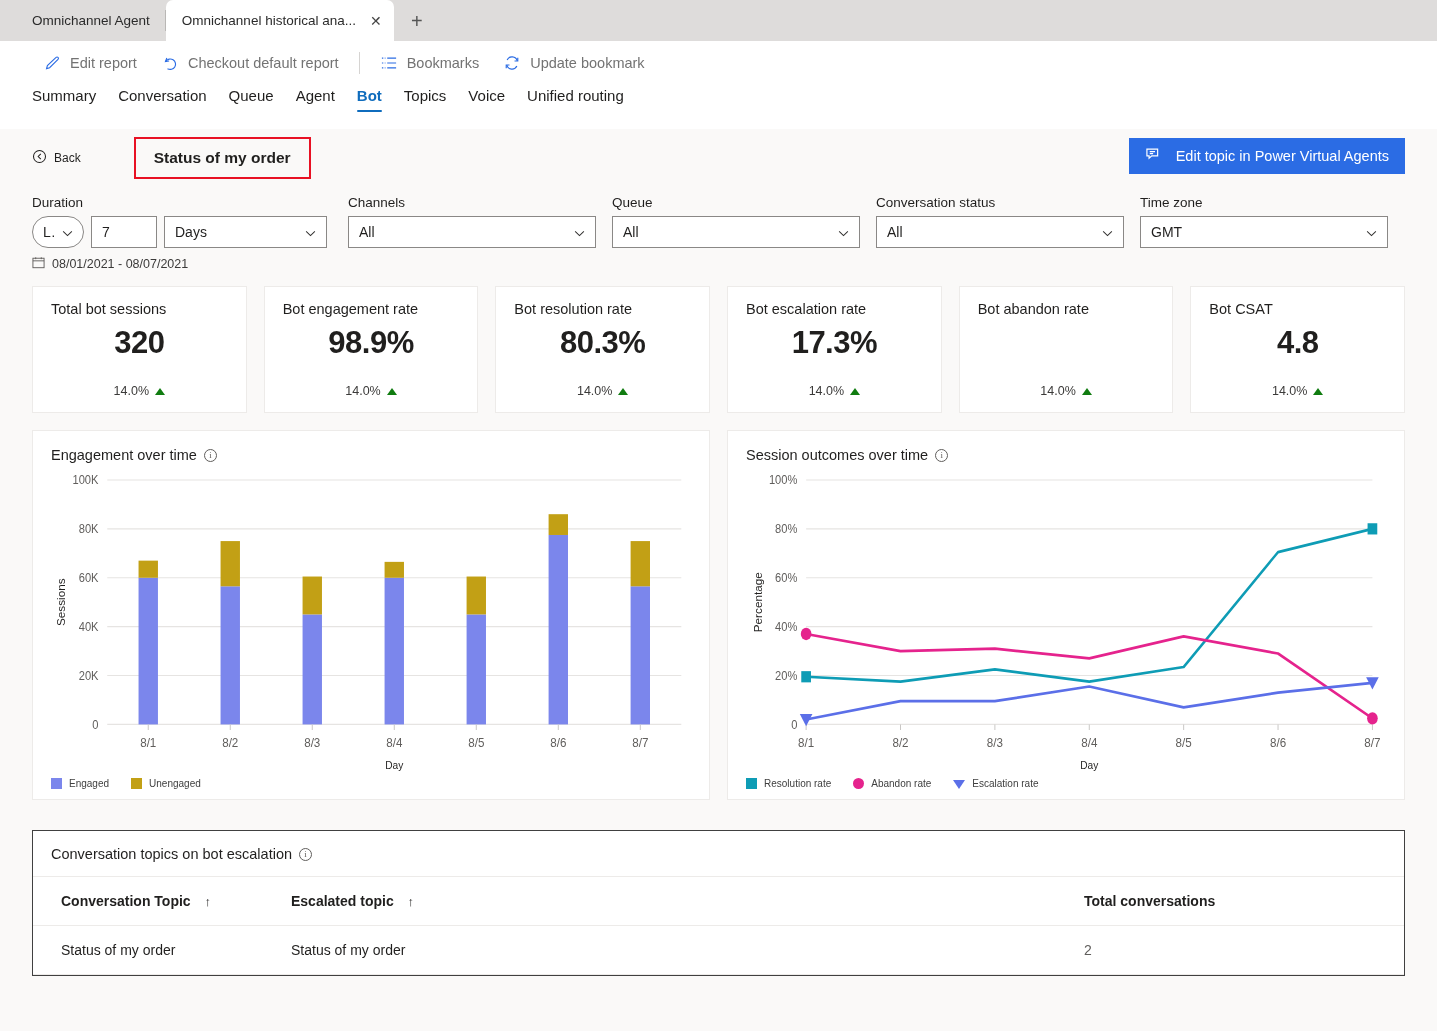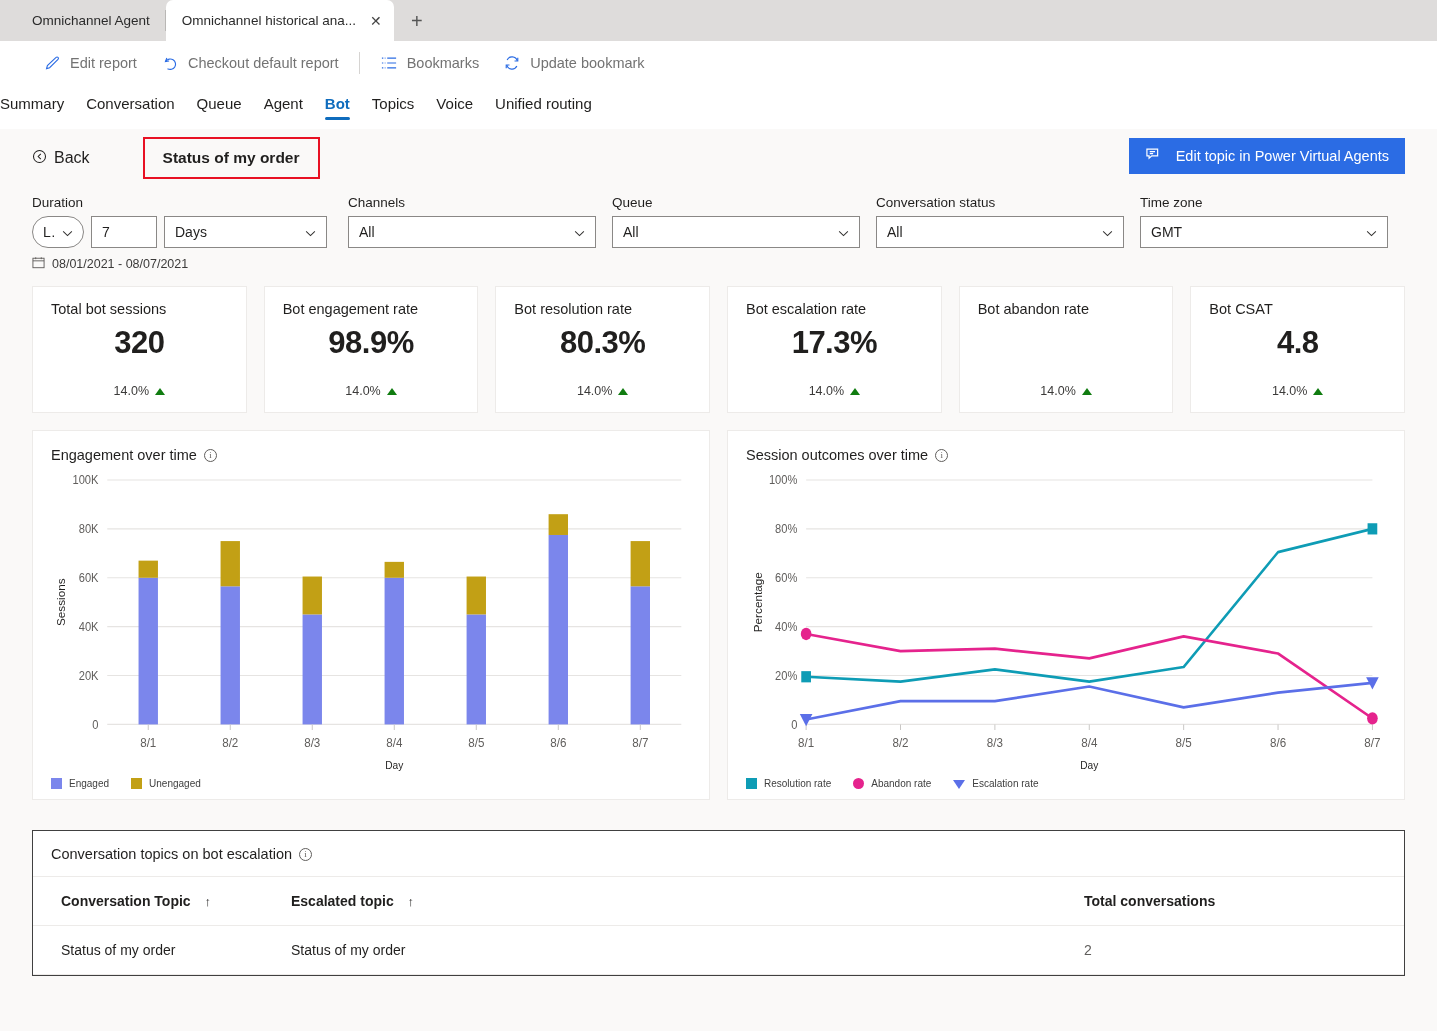--- a/index.html
+++ b/index.html
@@ -25,33 +25,33 @@
            font-size:20px; color:#555; cursor:pointer; margin-bottom:3px; margin-left:6px;}
 
   
   .cmdbar{ height:44px; background:#ffffff; display:flex; align-items:center; padding-left:32px; gap:0; }
   .cmd{ display:flex; align-items:center; gap:9px; padding:6px 12px; font-size:14.5px; color:#737373; cursor:pointer;
         border-radius:2px; }
   .cmd svg{ display:block; }
   .cmd-sep{ width:1px; height:22px; background:#d6d4d2; margin:0 8px; }
 
   
-  .pivotwrap{ background:#ffffff; height:44px; display:flex; align-items:center; }
+  .pivotwrap{ background:#ffffff; height:44px; padding-left:32px; display:flex; align-items:flex-start; }
   .pivot{ display:flex; gap:0; }
   .pv{ font-size:15px; color:#201f1e; padding:2px 11px 10px 11px; cursor:pointer; position:relative; }
   .pv:first-child{ padding-left:0; }
   .pv.sel{ font-weight:bold; color:#0f6cbd; }
   .pv.sel:after{ content:""; position:absolute; left:11px; right:11px; bottom:2px; height:2.5px; background:#0f6cbd; border-radius:2px; }
   .pv:first-child.sel:after{ left:0; }
 
   
   .page{ background:#faf9f8; padding:0 32px; height:calc(1031px - 41px - 44px - 44px); }
 
   .backrow{ display:flex; align-items:center; height:58px; position:relative; }
-  .backbtn{ display:flex; align-items:center; gap:7px; font-size:16px; color:#201f1e; cursor:pointer; }
+  .backbtn{ display:flex; align-items:center; gap:7px; font-size:12px; color:#201f1e; cursor:pointer; }
   .titlebox{ margin-left:53px; border:2px solid #e81123; padding:10px 18px; font-size:15.5px; font-weight:600;
              color:#201f1e; background:#faf9f8; }
   .pva-btn{ position:absolute; right:0; top:9px; background:#2b6ce4; color:#fff; border:none; height:36px;
             padding:0 16px; font-size:14.5px; display:flex; align-items:center; gap:14px; cursor:pointer; }
 
   
   .filters{ display:flex; gap:0; margin-top:8px; }
   .fgroup{ display:flex; flex-direction:column; }
   .flabel{ font-size:13.5px; color:#201f1e; margin-bottom:6px; }
   .frow{ display:flex; gap:7px; }

